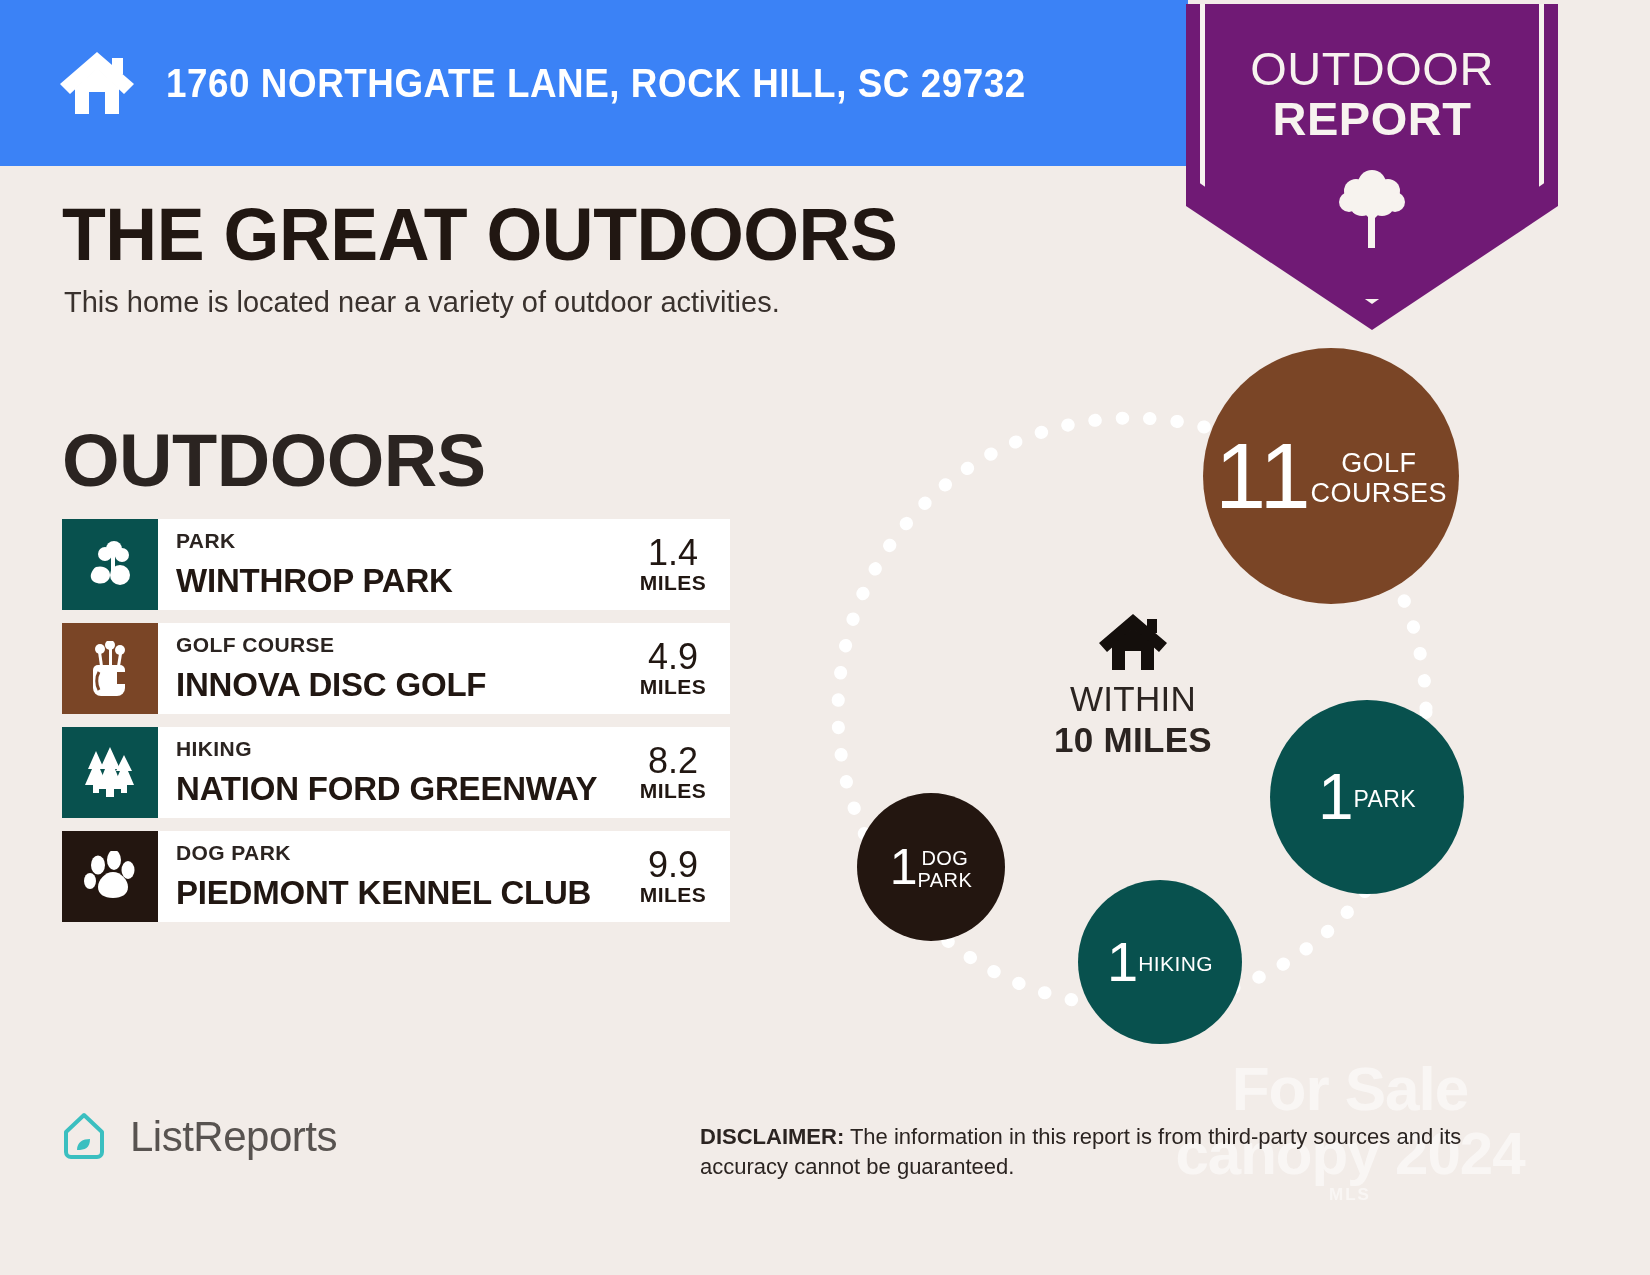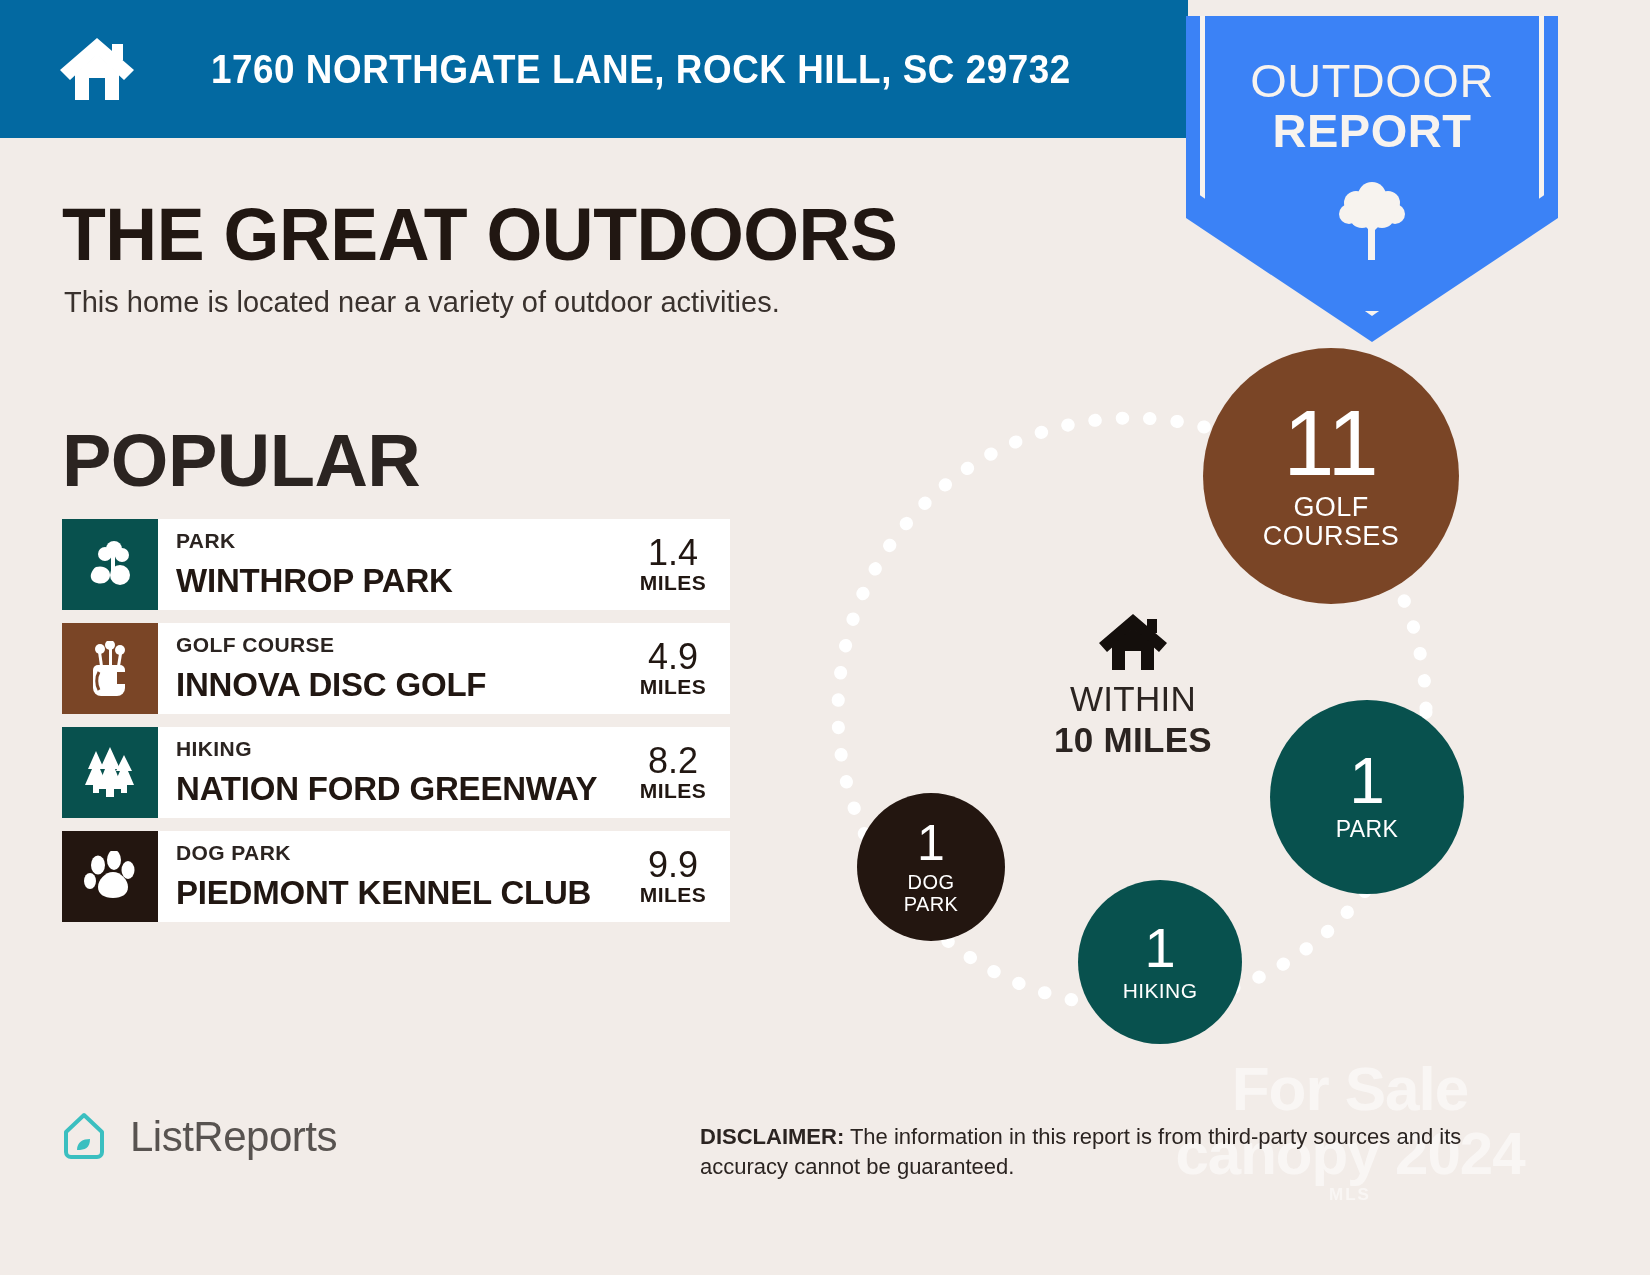--- a/index.html
+++ b/index.html
@@ -7,39 +7,39 @@
     width:1650px;height:1275px;
     background:#f2ece8;
     font-family:"Liberation Sans", sans-serif;
     overflow:hidden;
     position:relative;
   }
   .page{position:absolute;inset:0;}
 
   
   .header{
-    position:absolute;left:0;top:0;width:1188px;height:138px;
-    background:#0369a1;
-    display:flex;align-items:center;gap:45px;
+    position:absolute;left:0;top:0;width:1188px;height:166px;
+    background:#3b82f6;
+    display:flex;align-items:center;
   }
   .header-house{margin-left:58px;width:78px;height:66px;flex:0 0 auto;}
   .header-addr{
     margin-left:30px;color:#ffffff;
     font-size:40px;font-weight:700;letter-spacing:.6px;
     font-family:"Liberation Sans Narrow","Liberation Sans",sans-serif;
     transform:scaleX(.92);transform-origin:left center;white-space:nowrap;
   }
   .header-tail{
     position:absolute;left:1188px;top:0;width:462px;height:138px;background:#f2ece8;
   }
 
   
   .badge{
-    position:absolute;left:1186px;top:16px;width:372px;height:326px;
-    background:#3b82f6;
+    position:absolute;left:1186px;top:4px;width:372px;height:326px;
+    background:#701a75;
     clip-path:polygon(0 0,100% 0,100% 62%,50% 100%,0 62%);
     z-index:5;
   }
   .badge-inner{
     position:absolute;left:14px;top:-18px;width:344px;height:318px;
     border:5px solid #f7f3ef;border-top:none;
     clip-path:polygon(0 0,100% 0,100% 62%,50% 100%,0 62%);
     box-sizing:border-box;
   }
   .badge-text{
@@ -94,21 +94,21 @@
   .orbit{position:absolute;left:0;top:0;width:760px;height:700px;}
   .hub{
     position:absolute;left:1018px;top:612px;width:230px;text-align:center;
   }
   .hub-house{width:72px;height:60px;margin:0 auto;display:block;}
   .hub-l1{font-size:35px;color:#2b2421;font-weight:400;letter-spacing:.3px;line-height:1.18;margin-top:6px;text-align:center;}
   .hub-l2{font-size:35px;color:#2b2421;font-weight:700;letter-spacing:.3px;line-height:1.18;}
 
   .bub{
     position:absolute;border-radius:50%;
-    display:flex;flex-direction:column;align-items:center;justify-content:center;
+    display:flex;flex-direction:row;align-items:center;justify-content:center;
     color:#ffffff;text-align:center;
   }
   .bub-num{font-weight:400;line-height:.94;}
   .bub-lab{font-weight:400;line-height:1.1;letter-spacing:.4px;}
 
   .bub-golf{left:1203px;top:348px;width:256px;height:256px;background:#7a4526;}
   .bub-golf .bub-num{font-size:92px;}
   .bub-golf .bub-lab{font-size:27px;margin-top:6px;}
 
   .bub-park{left:1270px;top:700px;width:194px;height:194px;background:#08514e;}
@@ -175,21 +175,21 @@
           <circle cx="47" cy="39" r="13"></circle>
         <rect x="33" y="40" width="7" height="44"></rect>
         <path d="M36 56 L22 42 L25 39 L37 50 Z"></path>
         <path d="M38 56 L52 42 L49 39 L37 50 Z"></path>
       </g>
     </svg>
   </div>
 
   <div class="title">THE GREAT OUTDOORS</div>
   <div class="subtitle">This home is located near a variety of outdoor activities.</div>
-  <div class="popular">POPULAR</div>
+  <div class="popular">OUTDOORS</div>
 
   <div class="list">
 
     <div class="row">
       <div class="row-icon" style="background:#08514e">
         <svg width="52" height="52" viewBox="0 0 52 52">
           <g fill="#ffffff">
             <circle cx="30" cy="10" r="8"></circle>
               <circle cx="21" cy="15" r="7"></circle>
               <circle cx="38" cy="16" r="7"></circle>

